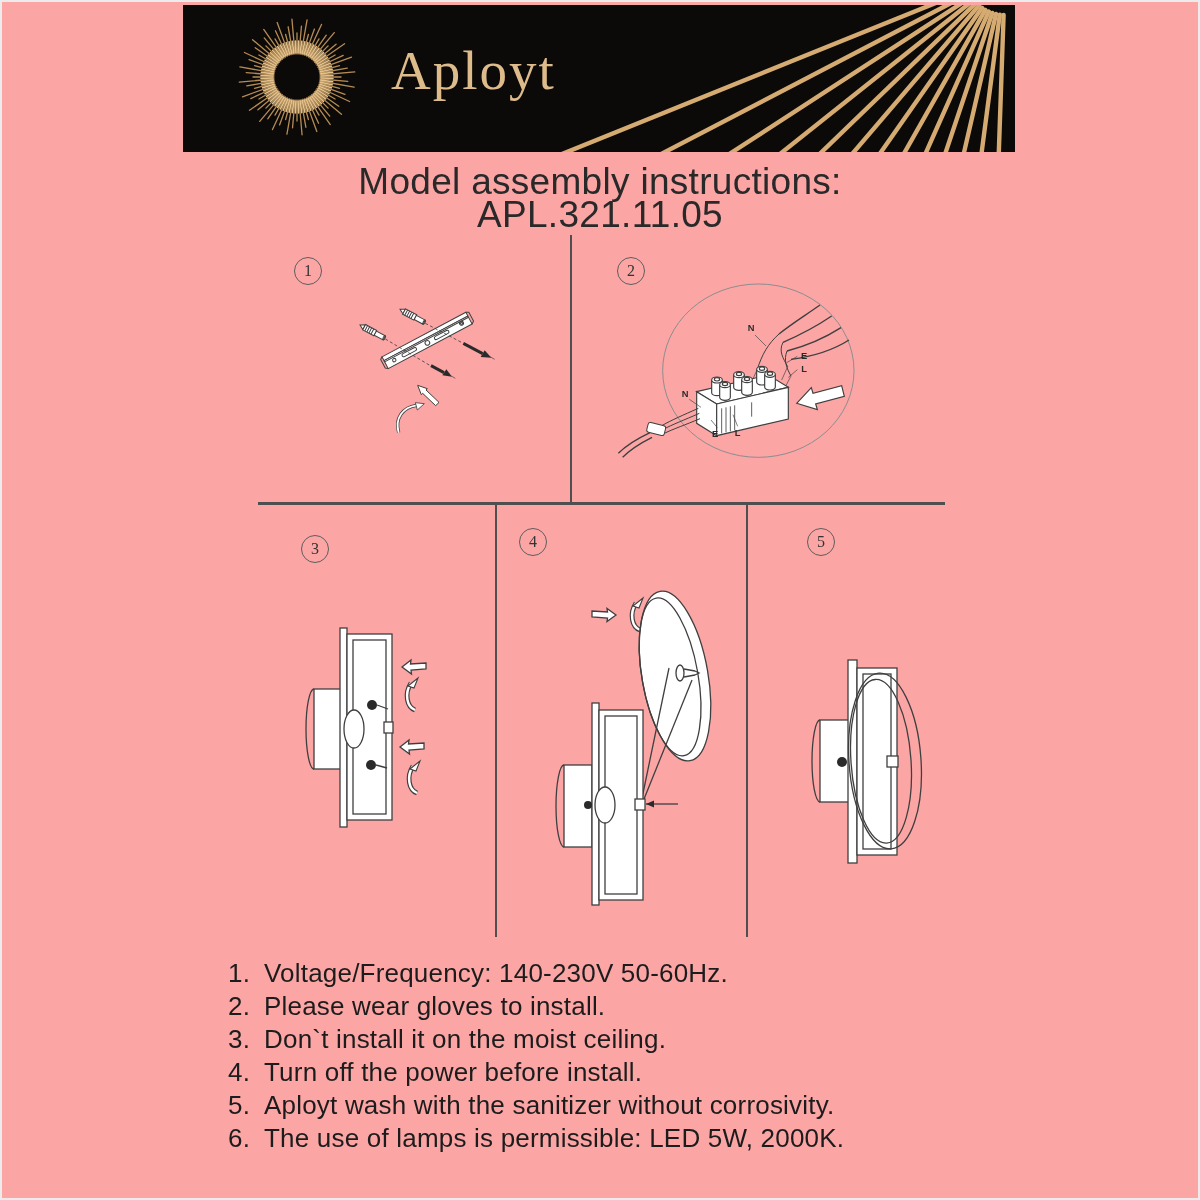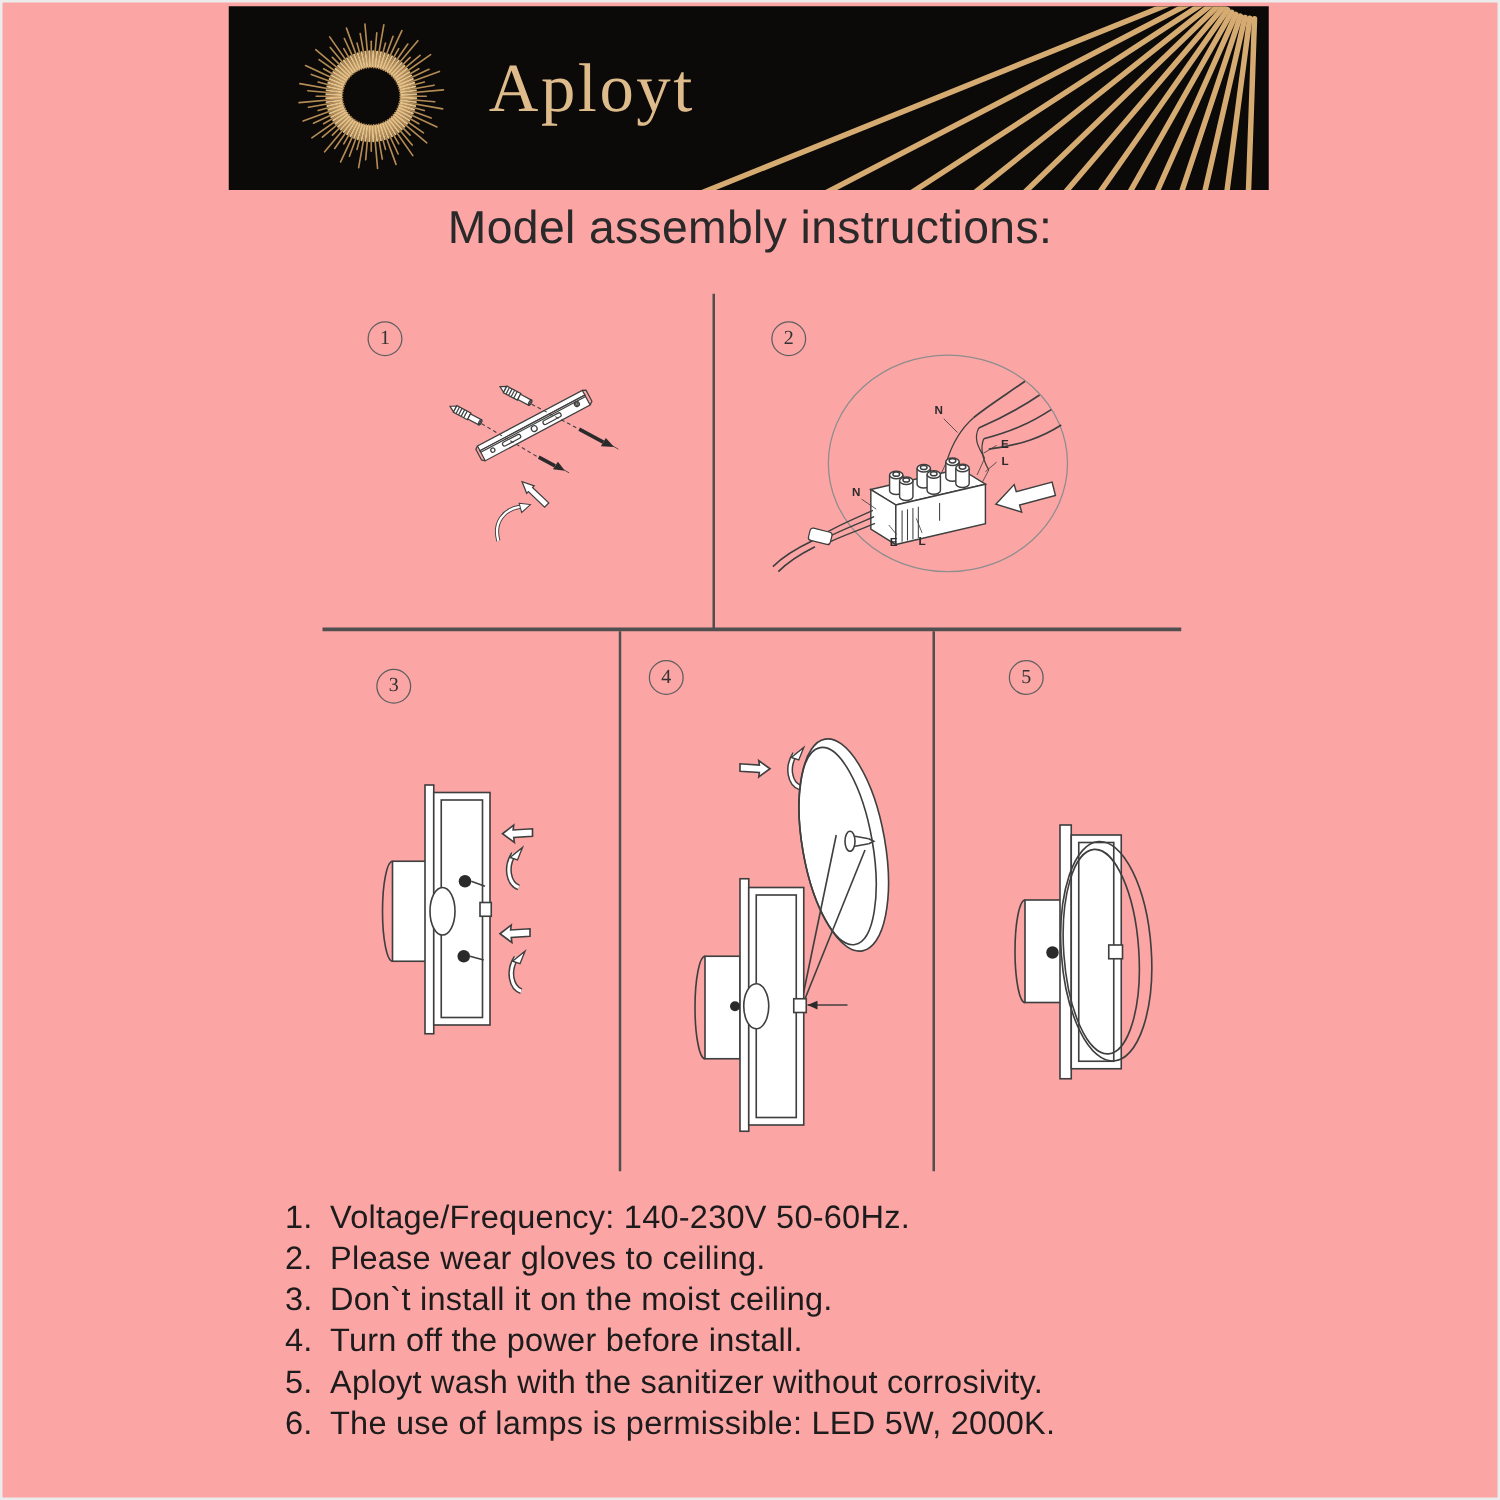--- a/index.html
+++ b/index.html
@@ -213,20 +213,21 @@
         <line x1="441.226407986454" y1="-2.2136651816401134" x2="67.16971181035535" y2="359.0086874570384" stroke="#d5ab72" stroke-width="4.4" stroke-linecap="round" opacity="1"></line>
         <line x1="438.6956737259034" y1="-5.099414534495214" x2="31.7394321626482" y2="318.608196517067" stroke="#d5ab72" stroke-width="4.4" stroke-linecap="round" opacity="1"></line>
         <line x1="436.45317728218305" y1="-8.214438599398921" x2="0.3444819505624537" y2="274.9978596084151" stroke="#d5ab72" stroke-width="4.4" stroke-linecap="round" opacity="1"></line>
         <line x1="434.5195666728711" y1="-11.530055470598644" x2="-26.726066579804183" y2="228.579223411619" stroke="#d5ab72" stroke-width="4.4" stroke-linecap="round" opacity="1"></line>
         <line x1="432.9126458173285" y1="-15.015736263363511" x2="-49.22295855740094" y2="179.77969231291084" stroke="#d5ab72" stroke-width="4.4" stroke-linecap="round" opacity="1"></line>
       </svg>
   </div>
 
   <div class="title">
     <div>Model assembly instructions:</div>
+    <div>APL.321.11.05</div>
   </div>
 
   <div class="vline v1"></div>
   <div class="hline h1"></div>
   <div class="vline v2"></div>
   <div class="vline v3"></div>
 
   <div class="badge b1">
       <span>1</span>
     </div>
@@ -475,21 +476,21 @@
     </g>
   </svg>
 
   <div class="list">
     <div class="row">
       <span class="num">1.</span>
       <span class="txt">Voltage/Frequency: 140-230V 50-60Hz.</span>
     </div>
     <div class="row">
       <span class="num">2.</span>
-      <span class="txt">Please wear gloves to ceiling.</span>
+      <span class="txt">Please wear gloves to install.</span>
     </div>
     <div class="row">
       <span class="num">3.</span>
       <span class="txt">Don`t install it on the moist ceiling.</span>
     </div>
     <div class="row">
       <span class="num">4.</span>
       <span class="txt">Turn off the power before install.</span>
     </div>
     <div class="row">

